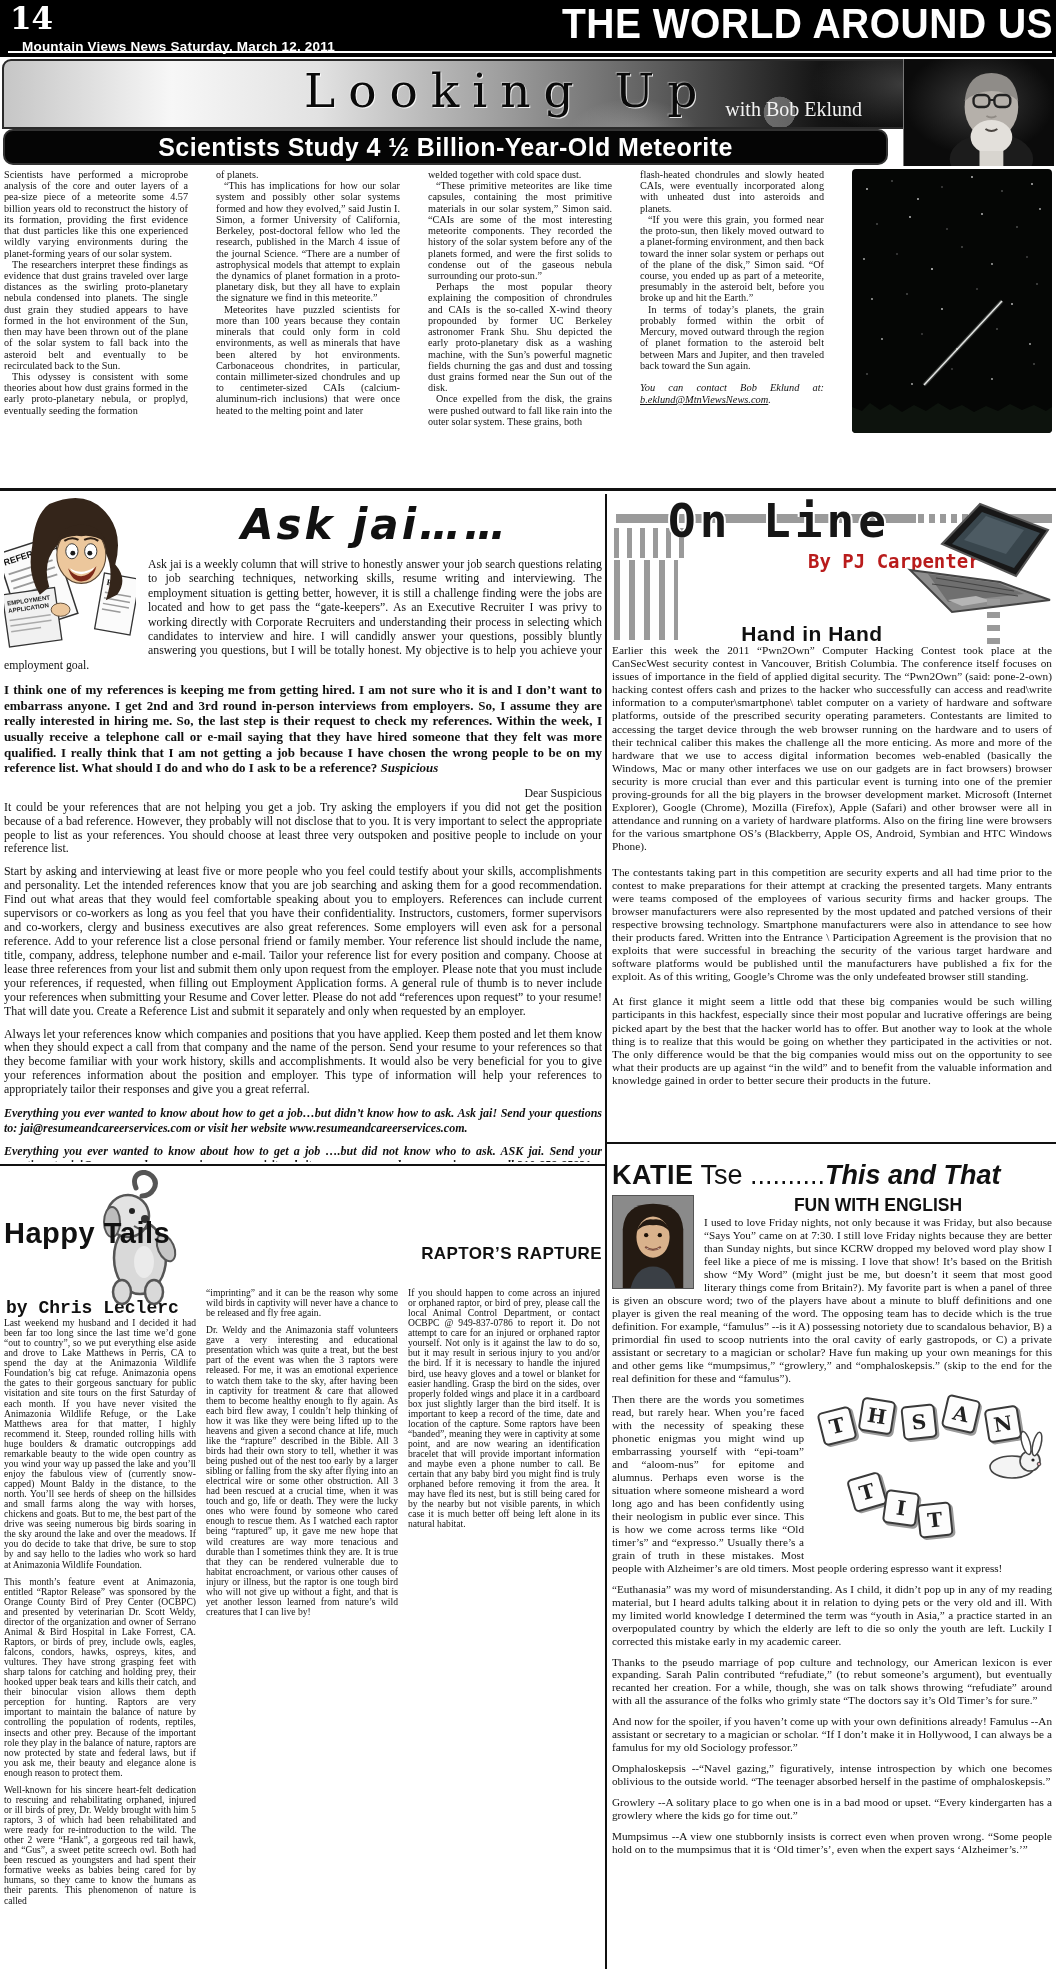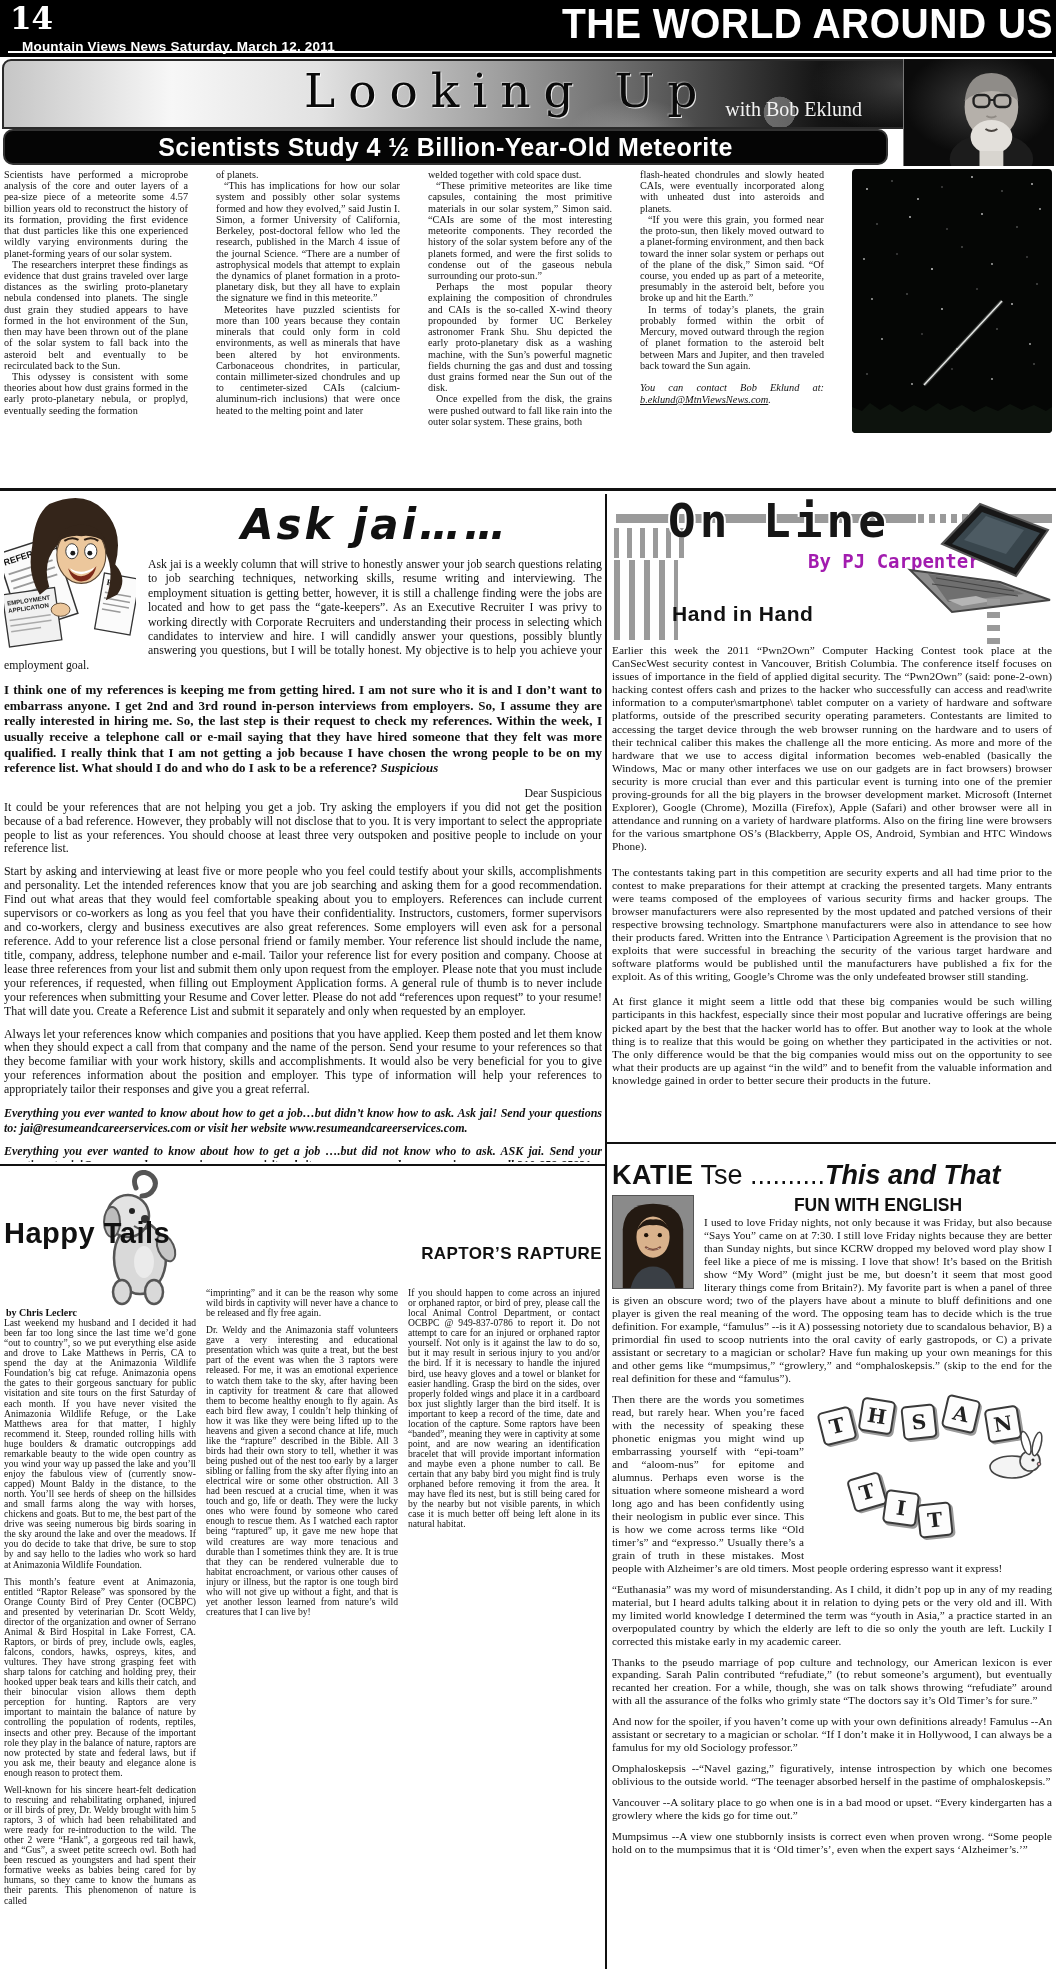--- a/index.html
+++ b/index.html
@@ -58,42 +58,42 @@
   .aj-salutation { padding-top:10px; font-size:11.9px;text-align:right; }
   .aj-answers p { font-size:11.9px; line-height:1.17; text-align:justify; margin:0 0 9px 0; }
   .aj-contact { font-weight:bold; font-style:italic; font-size:12px; line-height:1.2; text-align:justify; margin-bottom:9px; }
   .online { position:absolute; left:612px; top:494px; width:440px; height:646px; overflow:hidden; }
   .ol-head { position:relative; height:150px; }
   .ol-bar { position:absolute; left:4px; top:20px; width:300px; height:9px; background:#9a9a9a; }
   .ol-bar2 { position:absolute; left:306px; top:20px; width:70px; height:9px;
      background:repeating-linear-gradient(90deg,#9a9a9a 0 6px,transparent 6px 11px); }
   .ol-bar3 { position:absolute; left:378px; top:20px; width:62px; height:9px; background:#9a9a9a; }
   .ol-title { position:absolute; left:56px; top:0px; font-family:"DejaVu Sans Mono","Liberation Mono",monospace; font-weight:bold; font-size:46px; color:#161616; letter-spacing:4px; text-shadow:2px 0 0 #fff,-2px 0 0 #fff; }
-  .ol-byline { position:absolute; left:196px; top:56px; font-family:"DejaVu Sans Mono","Liberation Mono",monospace; font-weight:bold; font-size:19px; color:#a21caf; }
+  .ol-byline { position:absolute; left:196px; top:56px; font-family:"DejaVu Sans Mono","Liberation Mono",monospace; font-weight:bold; font-size:19px; color:#b91c1c; }
   .ol-stripes { position:absolute; left:2px; top:34px; width:78px; height:30px;
      background:repeating-linear-gradient(90deg,#9a9a9a 0 5px,transparent 5px 13px),repeating-linear-gradient(0deg,#fff 0 5px,transparent 5px 10px); }
   .ol-stripes2 { position:absolute; left:2px; top:66px; width:64px; height:80px;
      background:repeating-linear-gradient(90deg,#9a9a9a 0 6px,transparent 6px 15px); }
   .ol-dotcol { position:absolute; right:52px; top:104px; width:13px; height:46px;
      background:repeating-linear-gradient(0deg,#9a9a9a 0 6px,transparent 6px 13px); }
   .ol-laptop { position:absolute; right:0px; top:8px; width:150px; height:112px; }
-  .ol-subtitle { position:absolute; left:60px; top:108px; width:280px; font-family:"Liberation Sans",sans-serif; font-weight:bold; font-size:21px; letter-spacing:.5px; }
+  .ol-subtitle { position:absolute; left:60px; top:128px; width:280px; text-align:center; font-family:"Liberation Sans",sans-serif; font-weight:bold; font-size:21px; letter-spacing:.5px; }
   .ol-body p { font-size:11.3px; line-height:1.16; text-align:justify; margin:0 0 12px 0; }
   
   .rule-l { position:absolute; left:0; top:1164px; width:606px; height:2px; background:#111; }
   .happytails { position:absolute; left:4px; top:1170px; width:598px; height:799px; overflow:hidden; }
   .ht-title { position:absolute; left:200px; top:74px; width:398px; text-align:right; font-family:"Liberation Sans",sans-serif; font-weight:bold; font-size:17px; letter-spacing:.4px; }
   .ht-cols { display:flex; gap:10px; height:100%; }
   .ht-col { width:192px; font-size:9.6px; line-height:1.05; text-align:justify; }
   .ht-col p { margin:0 0 7px 0; }
   .ht-col.pad { padding-top:118px; }
   .ht-logo { position:relative; width:192px; height:148px; }
   .ht-logo-text { position:absolute; left:0px; top:48px; font-family:"Liberation Sans",sans-serif; font-weight:bold; font-size:29px; letter-spacing:.5px; z-index:2; }
   .ht-dog { position:absolute; right:2px; top:0; width:112px; height:138px; z-index:1; }
-  .ht-byline { position:absolute; left:2px; bottom:0px; font-family:Liberation Serif, serif; font-weight:bold; font-size:10px; }
+  .ht-byline { position:absolute; left:2px; bottom:0px; font-family:Liberation Mono, monospace; font-weight:bold; font-size:18px; }
   
   .rule-r { position:absolute; left:607px; top:1142px; width:449px; height:2px; background:#111; }
   .katie { position:absolute; left:612px; top:1150px; width:440px; height:815px; overflow:hidden; }
   .k-kicker { font-family:"Liberation Sans",sans-serif; font-size:27px; padding-top:2px;margin-top:8px; }
   .k-kicker .kname { font-weight:bold; letter-spacing:.5px; }
   .k-kicker .ktse { font-weight:normal; }
   .k-kicker .ktitle { font-weight:bold; font-style:italic; }
   .k-photo { float:left; width:82px; height:94px; margin:4px 10px 4px 0; border:1px solid #555; }
   .k-sub { font-family:"Liberation Sans",sans-serif; font-weight:bold; font-size:17.5px; text-align:center; padding-top:4px; }
   .k-body p, .k-p1 { font-size:11.2px; line-height:1.16; text-align:justify; margin:0 0 8px 0; }
@@ -367,19 +367,19 @@
           <circle cx="51" cy="31" r="1.6" fill="#222"></circle>
           <circle cx="57" cy="35" r="1.8" fill="#e0a7b0" stroke="#444" stroke-width="1"></circle>
         </svg>
       </div>
       <div>
           <p>Then there are the words you sometimes read, but rarely hear.  When you’re faced with the necessity of speaking these phonetic enigmas you might wind up embarrassing yourself with “epi-toam” and “aloom-nus” for epitome and alumnus.  Perhaps even worse is the situation where someone misheard a word long ago and has been confidently using their neologism in public ever since.  This is how we come across terms like “Old timer’s” and “expresso.”  Usually there’s a grain of truth in these mistakes.  Most people with Alzheimer’s are old timers.  Most people ordering espresso want it express!</p>
           <p>“Euthanasia” was my word of misunderstanding.  As I child, it didn’t pop up in any of my reading material, but I heard adults talking about it in relation to dying pets or the very old and ill.  With my limited world knowledge I determined the term was “youth in Asia,” a practice started in an overpopulated country by which the elderly are left to die so only the youth are left.  Luckily I corrected this mistake early in my academic career.</p>
           <p>Thanks to the pseudo marriage of pop culture and technology, our American lexicon is ever expanding.  Sarah Palin contributed “refudiate,” (to rebut someone’s argument), but eventually recanted her creation.  For a while, though, she was on talk shows throwing “refudiate” around with all the assurance of the folks who grimly state “The doctors say it’s Old Timer’s for sure.”</p>
           <p>And now for the spoiler, if you haven’t come up with your own definitions already! Famulus --An assistant or secretary to a magician or scholar.  “If I don’t make it in Hollywood, I can always be a famulus for my old Sociology professor.”</p>
           <p>Omphaloskepsis --“Navel gazing,” figuratively, intense introspection by which one becomes oblivious to the outside world.  “The teenager absorbed herself in the pastime of omphaloskepsis.”</p>
-          <p>Vancouver --A solitary place to go when one is in a bad mood or upset.  “Every kindergarten has a growlery where the kids go for time out.”</p>
+          <p>Growlery --A solitary place to go when one is in a bad mood or upset.  “Every kindergarten has a growlery where the kids go for time out.”</p>
           <p>Mumpsimus --A view one stubbornly insists is correct even when proven wrong.  “Some people hold on to the mumpsimus that it is ‘Old timer’s’, even when the expert says ‘Alzheimer’s.’”</p>
         </div>
     </div>
   </div>
 
 </div>
 
 </body></html>

